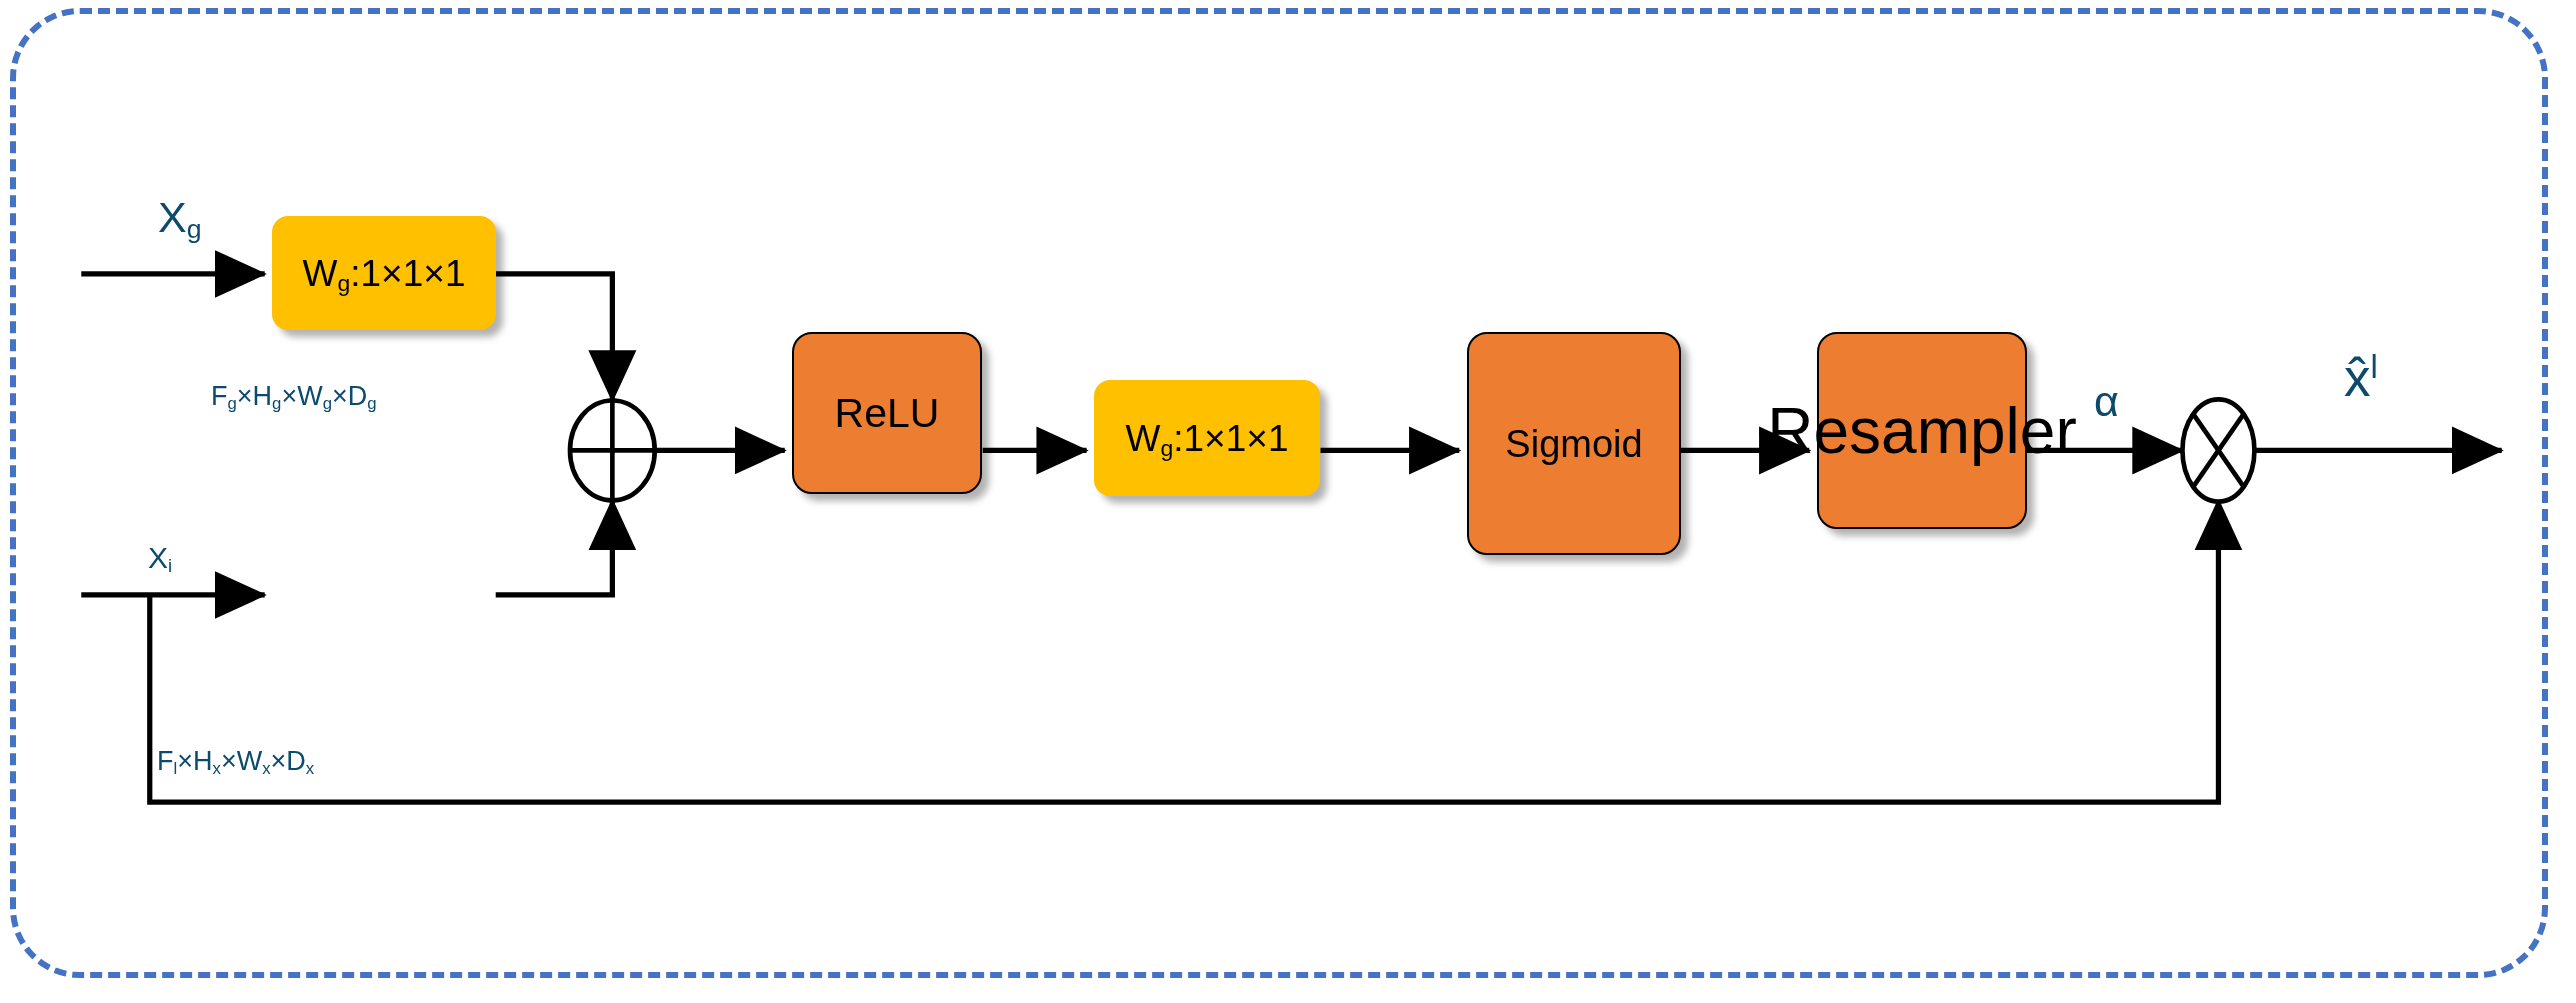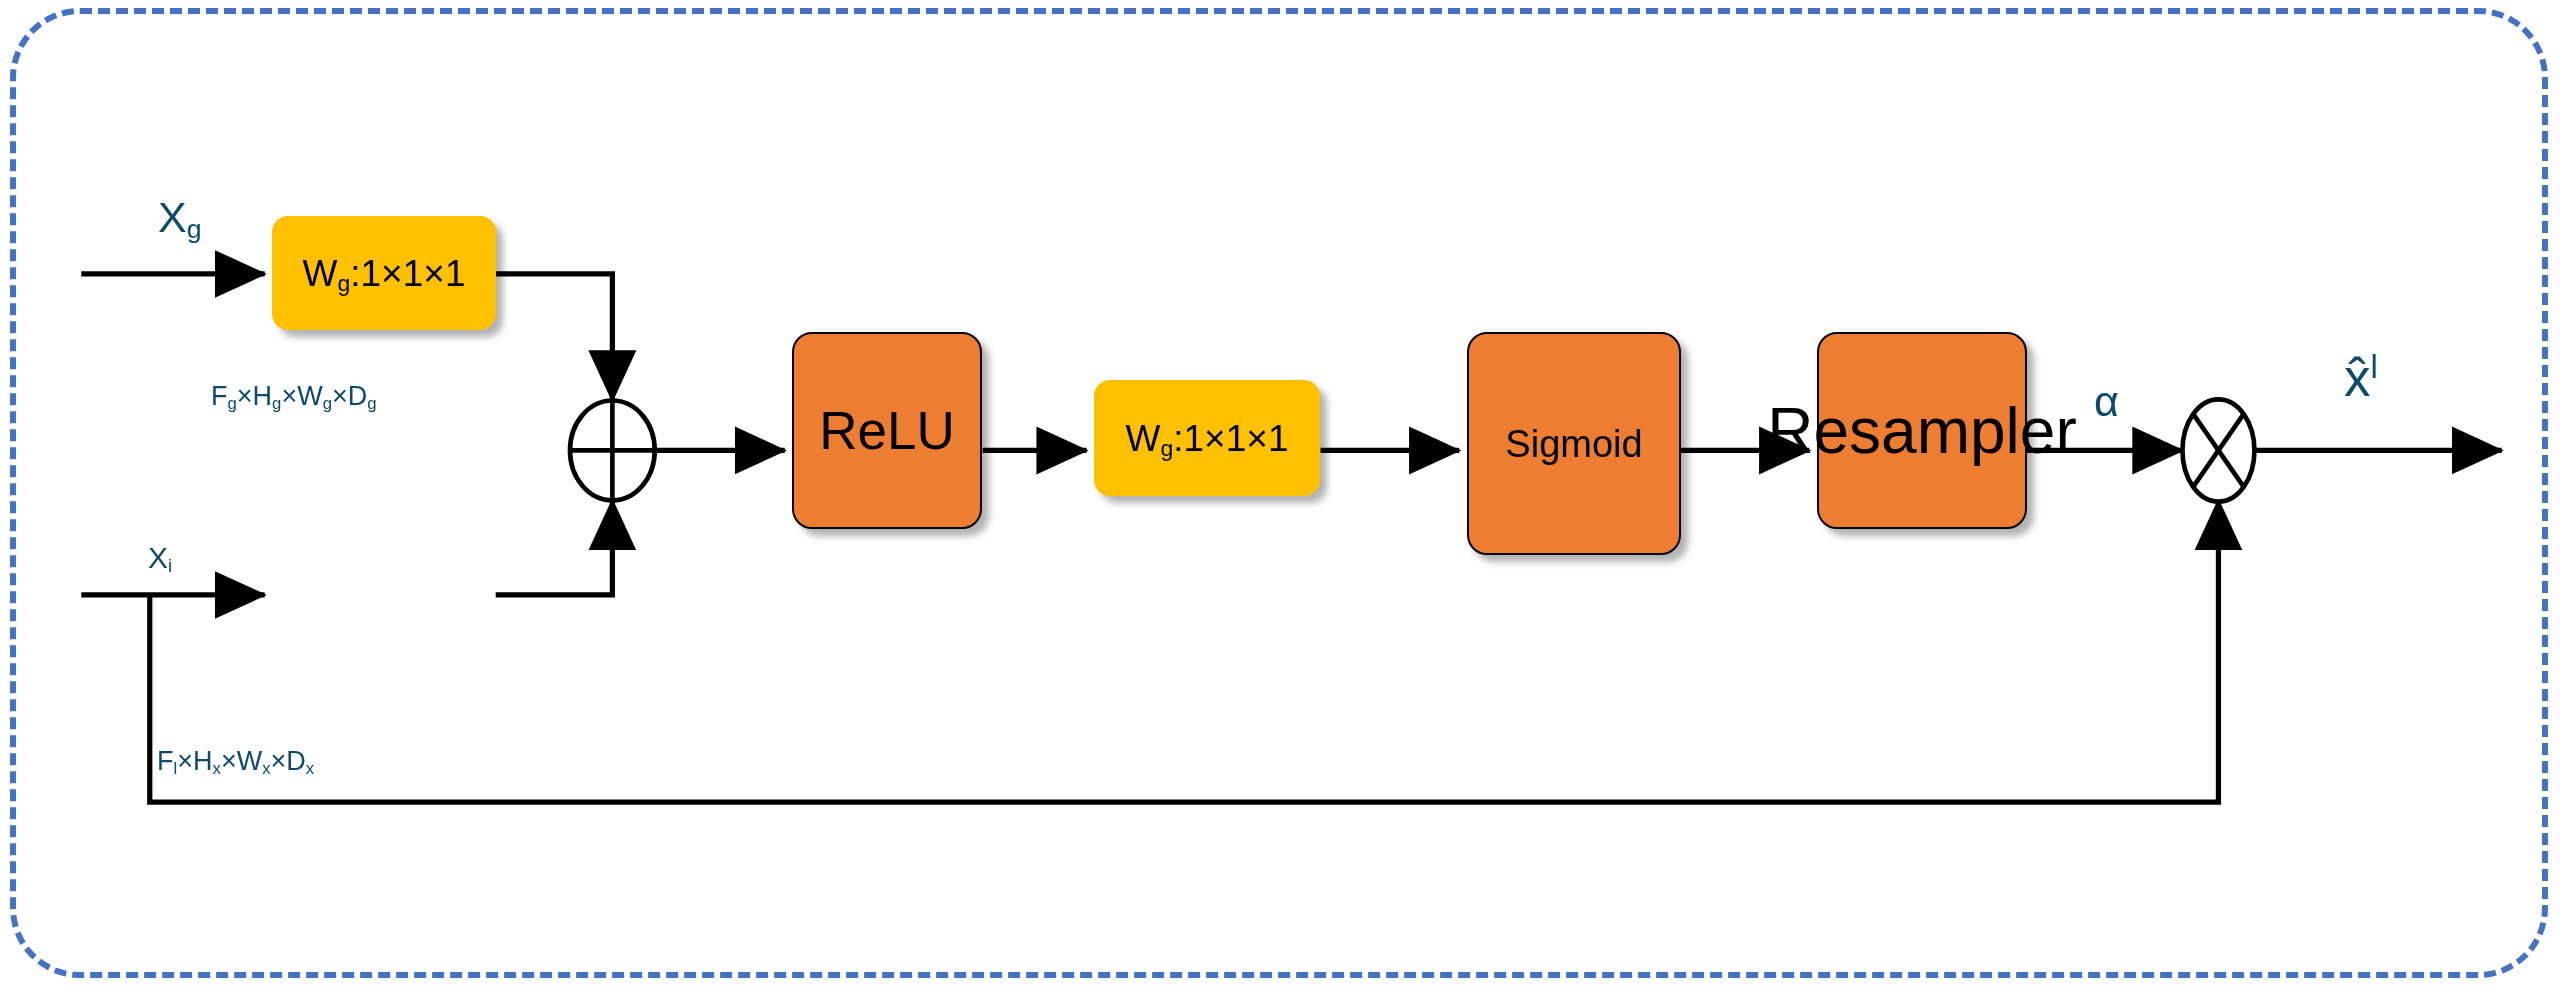--- a/index.html
+++ b/index.html
@@ -46,21 +46,21 @@
     color:#0c4a6e;
     white-space:nowrap;
     line-height:1;
   }
   sub{font-size:0.62em; vertical-align:-0.22em; line-height:0;}
   sup{font-size:0.62em; vertical-align:0.55em; line-height:0;}
 
   
   #box-wg-top   {left:272px;  top:216px;  width:224px;  height:114px; font-size:37px;}
   #box-wx-bot   {left:272px;  top:563px;  width:224px;  height:114px; font-size:37px;}
-  #box-relu     {left:792px; top:332px;  width:190px;  height:197px; font-size:53px;text-align:right;}
+  #box-relu     {left:792px; top:332px;  width:190px;  height:162px; font-size:41px;text-align:right;}
   #box-wg-mid   {left:1094px; top:380px;  width:226px;  height:116px; font-size:37px;}
   #box-sigmoid  {left:1467px; top:332px;  width:214px;  height:223px; font-size:38px;}
   #box-resampler{left:1817px; top:332px;  width:210px;  height:197px; font-size:64px;}
 
   #lbl-xg   {left:158px;  top:196px;  font-size:43px;}
   #lbl-xi   {left:148px;  top:543px;  font-size:30px;}
   #lbl-dimg {left:167px;  top:383px;  font-size:27px;margin-left:44px;}
   #lbl-dimx {left:157px;  top:748px; font-size:27px;}
   #lbl-alpha{left:2094px; top:380px;  font-size:43px;}
   #lbl-out  {left:2344px; top:351px;  font-size:53px;}

